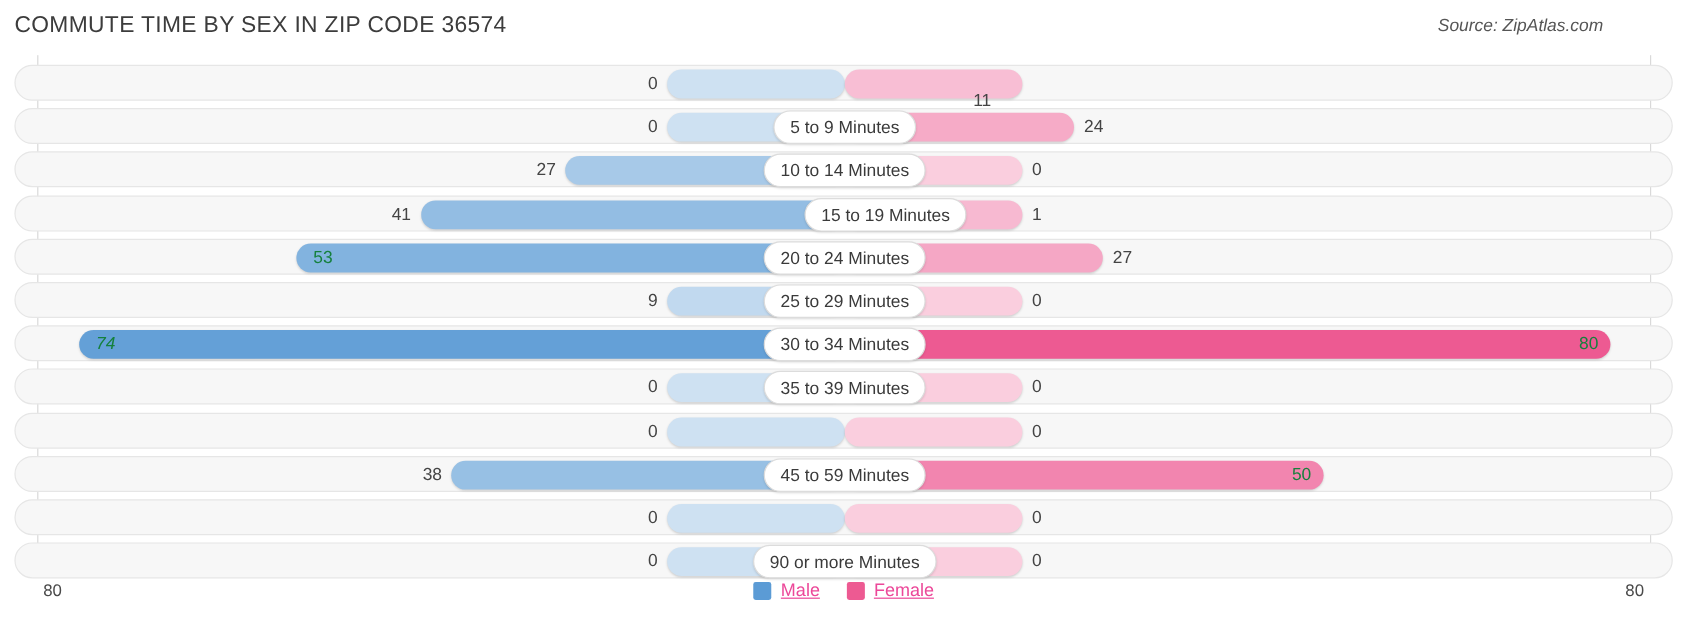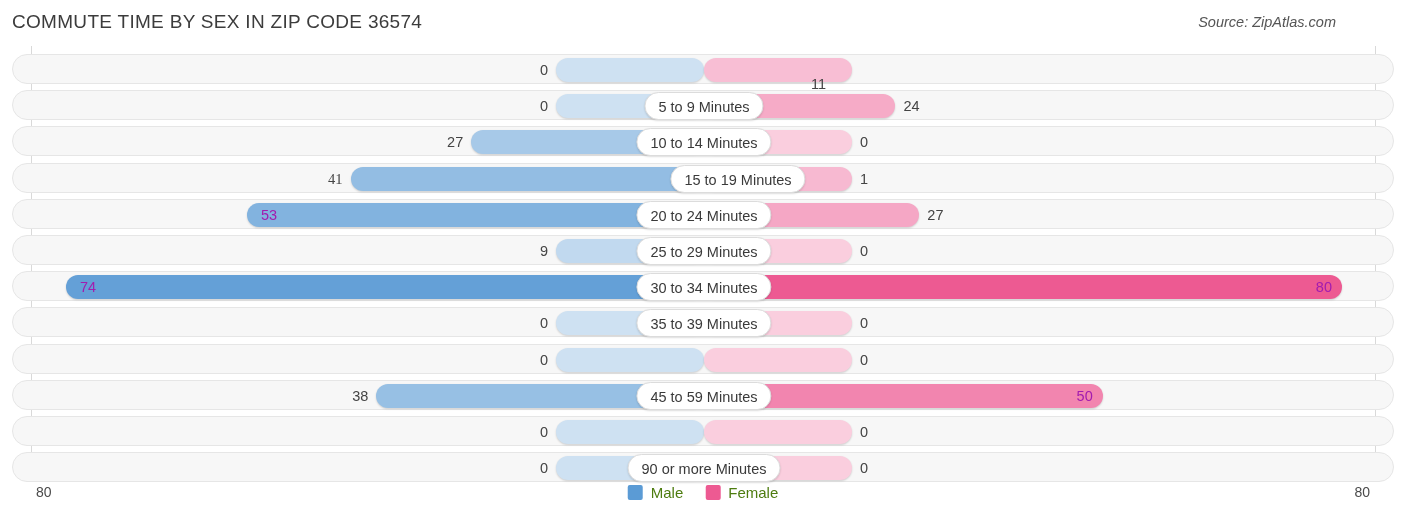--- a/index.html
+++ b/index.html
@@ -54,21 +54,21 @@
     background:#f386ae;
     box-shadow:0 1px 2px rgba(0,0,0,.17);
   }
 
   .val{
     position:absolute;top:0;height:30px;line-height:30px;
     font-size:14.5px;color:#444;white-space:nowrap;
   }
   .val-out-left{text-align:right;}
   .val-out-right{text-align:left;}
-  .val-in{color:#a21caf;}
+  .val-in{color:#15803d;}
 
   .cat-pill{
     position:absolute;top:1px;height:28px;line-height:28px;
     background:#ffffff;
     border:1px solid #dcdcdc;
     border-radius:14px;
     font-size:14.5px;color:#3a3a3a;
     text-align:center;white-space:nowrap;
     box-shadow:0 1px 2px rgba(0,0,0,.13);
     padding:0 13px;
@@ -82,21 +82,21 @@
     position:absolute;top:6px;font-size:14px;color:#4a4a4a;white-space:nowrap;
   }
   .tick-left{left:36px;}
   .tick-right{right:36px;}
   .legend{
     position:absolute;left:50%;top:6px;transform:translateX(-50%);
     display:flex;align-items:center;gap:22px;
   }
   .legend-item{display:flex;align-items:center;gap:8px;}
   .legend-swatch{width:15px;height:15px;border-radius:2px;display:block;}
-  .legend-label{font-size:15px;color:#4d7c0f;}
+  .legend-label{font-size:15px;color:#ec4899;text-decoration:underline;}
 </style>
 </head>
 <body>
 
 <div class="chart-root">
 
   <div class="header">
     <div class="chart-title">COMMUTE TIME BY SEX IN ZIP CODE 36574</div>
     <div class="source">Source: ZipAtlas.com</div>
   </div>
@@ -119,42 +119,42 @@
       </div>
       <div class="row" style="top: 80.4px;">
         <div class="bar bar-male" style="left: 458.216px; width: 232.784px; background: rgb(167, 201, 232);"></div>
         <div class="val val-out-left" style="left: 402.216px; width: 48px;">27</div>
         <div class="bar bar-female" style="left: 691px; width: 148px; background: rgb(250, 206, 222);"></div>
         <div class="val val-out-right" style="left: 847px;">0</div>
         <div class="cat-pill" style="left: 691px;">10 to 14 Minutes</div>
       </div>
       <div class="row" style="top: 116.6px;">
         <div class="bar bar-male" style="left: 337.514px; width: 353.486px; background: rgb(147, 189, 227);"></div>
-        <div class="val val-out-left" style="left: 281.514px; width: 48px; font-family: Liberation Serif, serif;">41</div>
+        <div class="val val-out-left" style="left: 281.514px; width: 48px;">41</div>
         <div class="bar bar-female" style="left: 691px; width: 148px; background: rgb(247, 185, 209);"></div>
         <div class="val val-out-right" style="left: 847px;">1</div>
         <div class="cat-pill" style="left: 725px; text-align: center;">15 to 19 Minutes</div>
       </div>
       <div class="row" style="top: 152.8px;">
         <div class="bar bar-male" style="left: 234.054px; width: 456.946px; background: rgb(130, 179, 223);"></div>
         <div class="val val-in" style="left: 248.054px;">53</div>
         <div class="bar bar-female" style="left: 691px; width: 215.325px; background: rgb(245, 167, 197);"></div>
         <div class="val val-out-right" style="left: 914.325px;">27</div>
         <div class="cat-pill" style="left: 691px;">20 to 24 Minutes</div>
       </div>
       <div class="row" style="top: 189px;">
         <div class="bar bar-male" style="left: 543px; width: 148px; background: rgb(193, 217, 239);"></div>
         <div class="val val-out-left" style="left: 487px; width: 48px;">9</div>
         <div class="bar bar-female" style="left: 691px; width: 148px; background: rgb(250, 206, 222);"></div>
         <div class="val val-out-right" style="left: 847px;">0</div>
         <div class="cat-pill" style="left: 691px;">25 to 29 Minutes</div>
       </div>
       <div class="row" style="top: 225.2px;">
         <div class="bar bar-male" style="left: 53px; width: 638px; background: rgb(100, 160, 215);"></div>
-        <div class="val val-in" style="left: 67px;">74</div>
+        <div class="val val-in" style="left: 67px; font-style: italic;">74</div>
         <div class="bar bar-female" style="left: 691px; width: 638px; background: rgb(237, 90, 146);"></div>
         <div class="val val-in" style="left: 1289px; width: 30px; text-align: right;">80</div>
         <div class="cat-pill" style="left: 691px;">30 to 34 Minutes</div>
       </div>
       <div class="row" style="top: 261.4px;">
         <div class="bar bar-male" style="left: 543px; width: 148px; background: rgb(206, 225, 242);"></div>
         <div class="val val-out-left" style="left: 487px; width: 48px;">0</div>
         <div class="bar bar-female" style="left: 691px; width: 148px; background: rgb(250, 206, 222);"></div>
         <div class="val val-out-right" style="left: 847px;">0</div>
         <div class="cat-pill" style="left: 691px;">35 to 39 Minutes</div>

